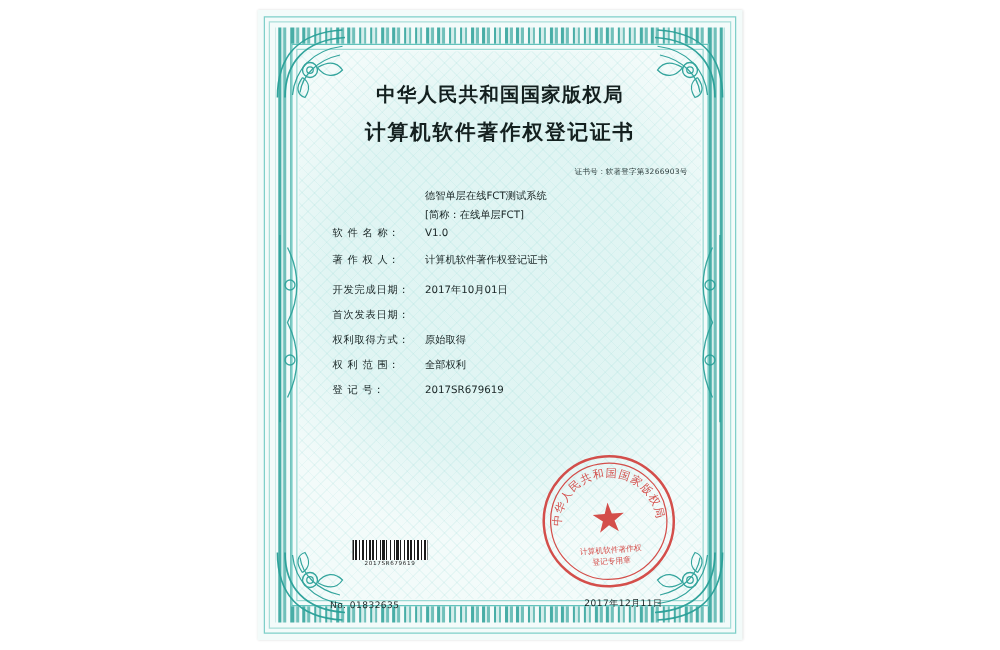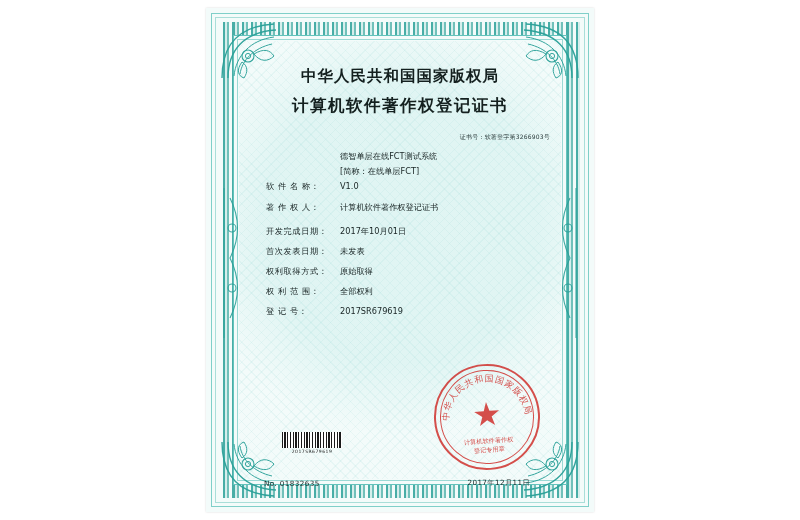--- a/index.html
+++ b/index.html
@@ -342,21 +342,20 @@
           <div class="f-value">计算机软件著作权登记证书</div>
         </div>
 
         <div class="field" style="margin-top:9px;">
           <div class="f-label">开发完成日期：</div>
           <div class="f-value">2017年10月01日</div>
         </div>
 
         <div class="field" style="margin-top:5px;">
           <div class="f-label">首次发表日期：</div>
-          <div class="f-value">未发表</div>
         </div>
 
         <div class="field" style="margin-top:5px;">
           <div class="f-label">权利取得方式：</div>
           <div class="f-value">原始取得</div>
         </div>
 
         <div class="field" style="margin-top:5px;">
           <div class="f-label">权 利 范 围：</div>
           <div class="f-value">全部权利</div>

